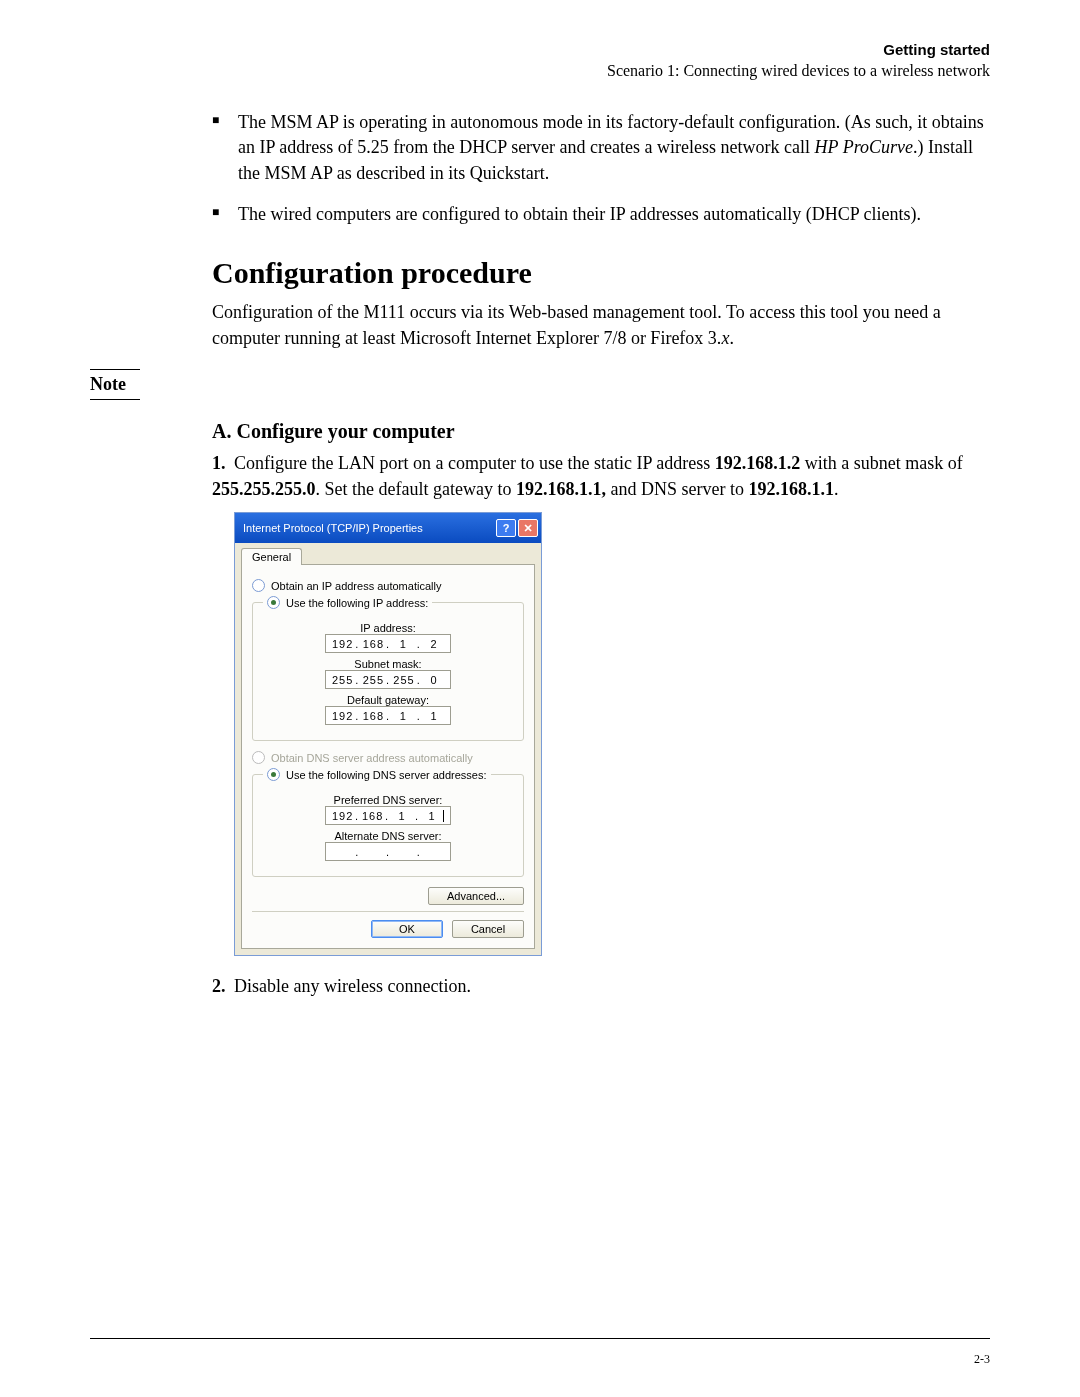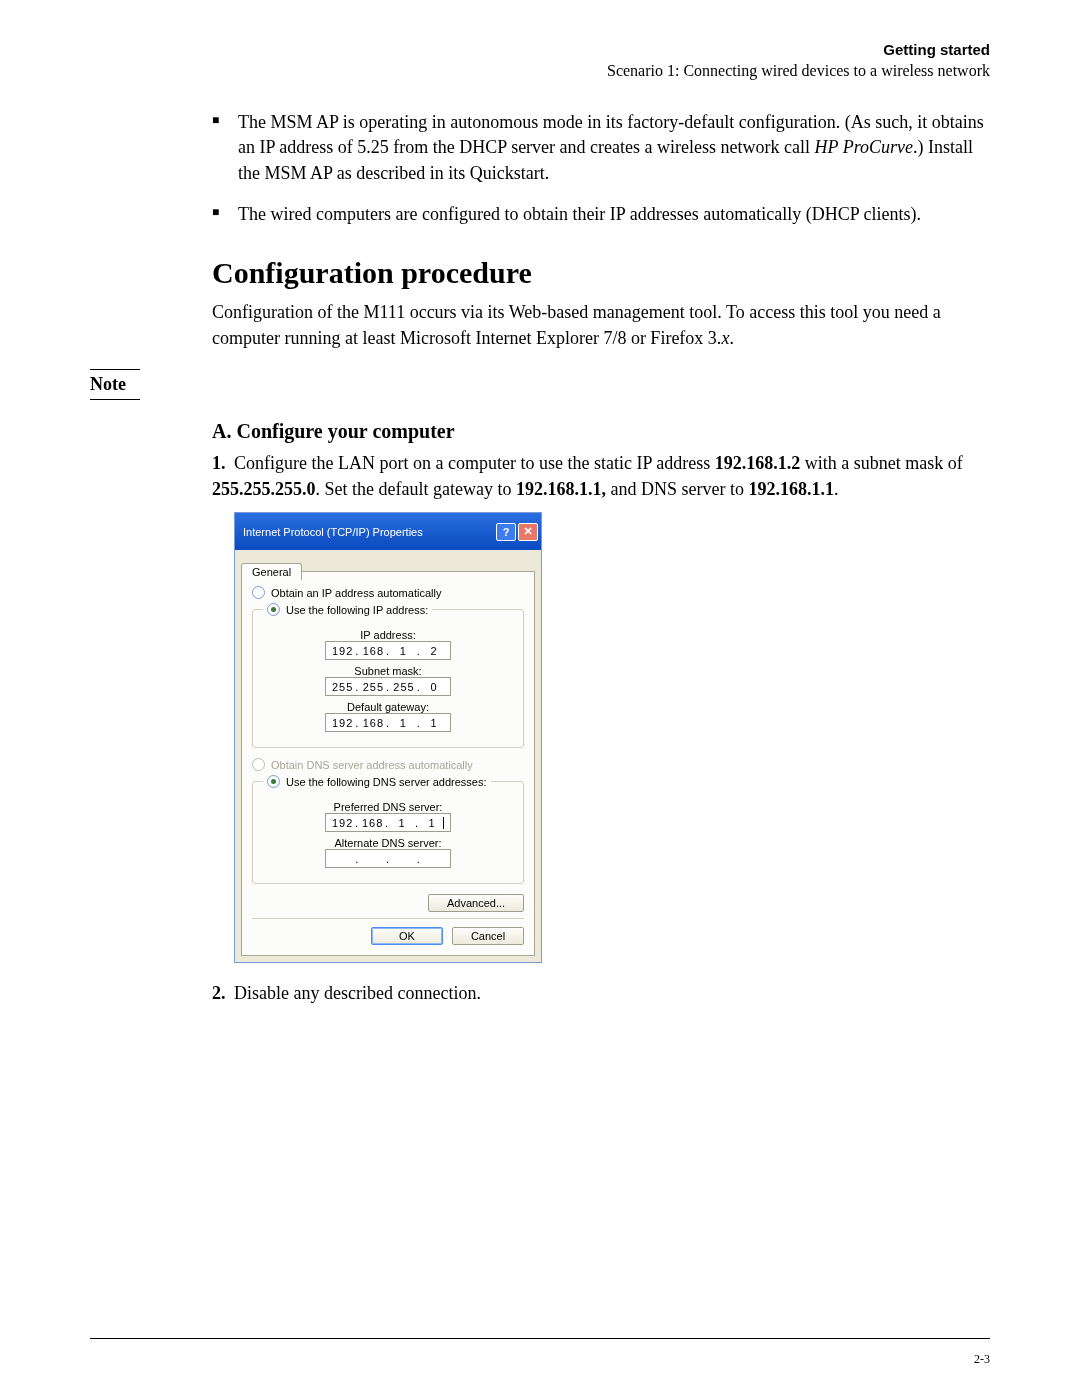--- a/index.html
+++ b/index.html
@@ -20,27 +20,27 @@
   .note-text { flex:1; padding-top:4px; line-height:1.42; }
   h3.sub { font-family:"Times New Roman", Georgia, serif; font-weight:bold; font-size:20px; margin:10px 0 8px 0; }
   ol.steps { list-style:none; padding:0; margin:0; }
   ol.steps li { margin-bottom:14px; line-height:1.42; }
   ol.steps li .num { font-weight:bold; display:inline-block; width:22px; }
   .step-indent { padding-left:22px; }
   b { font-weight:bold; }
 
   
   .dialog { width:306px; font-family:"Tahoma", Arial, sans-serif; font-size:11px; color:#000; border:1px solid #7a9cd6; background:#ece9d8; margin:10px 0 18px 22px; line-height:normal; }
-  .titlebar { background:linear-gradient(to bottom, #2a6fe0, #0a4bc0); color:#fff; height:37px; display:flex; align-items:center; padding:0 3px 0 8px; font-size:11px;justify-content:center; }
+  .titlebar { background:linear-gradient(to bottom, #2a6fe0, #0a4bc0); color:#fff; height:30px; display:flex; align-items:center; padding:0 3px 0 8px; font-size:11px;justify-content:center; }
   .titlebar .t-text { flex:1; white-space:nowrap; overflow:hidden; }
   .tb-btn { width:18px; height:16px; margin-left:2px; display:flex; align-items:center; justify-content:center; border:1px solid #fff; border-radius:2px; font-weight:bold; font-size:11px; }
   .tb-help { background:#3d7cf0; color:#fff; }
   .tb-close { background:#e97766; color:#fff; }
   .tab-row { padding:4px 6px 0 6px; }
-  .tab { display:inline-block; background:#fcfcfa; border:1px solid #a8a89a; border-bottom:none; border-radius:3px 3px 0 0; padding:2px 10px; font-size:11px; position:relative; top:9px; }
+  .tab { display:inline-block; background:#fcfcfa; border:1px solid #a8a89a; border-bottom:none; border-radius:3px 3px 0 0; padding:2px 10px; font-size:11px; position:relative; top:1px; }
   .tab-body { background:#fcfcfa; border:1px solid #a8a89a; margin:0 6px 6px 6px; padding:10px 10px 10px 10px; }
   .desc { font-size:11px; line-height:1.35; margin-bottom:10px; }
   .radio-line { display:flex; align-items:center; gap:6px; margin:4px 0; }
   .radio { width:11px; height:11px; border:1px solid #7b9bd4; border-radius:50%; display:inline-flex; align-items:center; justify-content:center; background:#fff; flex-shrink:0; }
   .radio.sel::after { content:""; width:5px; height:5px; background:#3a7a3a; border-radius:50%; display:block; }
   .radio.disabled { border-color:#bbb; }
   fieldset.grp { border:1px solid #cfcfc2; border-radius:3px; padding:8px 10px 10px 10px; margin:0 0 10px 0; }
   fieldset.grp legend { padding:0 4px; font-size:11px; color:#000; }
   .legend-row { display:flex; align-items:center; gap:6px; }
   .disabled-text { color:#a6a69a; }
@@ -198,20 +198,20 @@
             </div>
             <div class="dlg-hr"></div>
             <div class="btn-row-r">
               <span class="d-btn def">OK</span>
               <span class="d-btn">Cancel</span>
             </div>
           </div>
         </div>
       </li>
       <li>
-        <span class="num">2.</span><span>Disable any described connection.</span>
+        <span class="num">2.</span><span>Disable any wireless connection.</span>
       </li>
     </ol>
   </div>
 </div>
 
 <div class="footer-rule"></div>
 <div class="page-no">2-3</div>
 
 </body></html>

